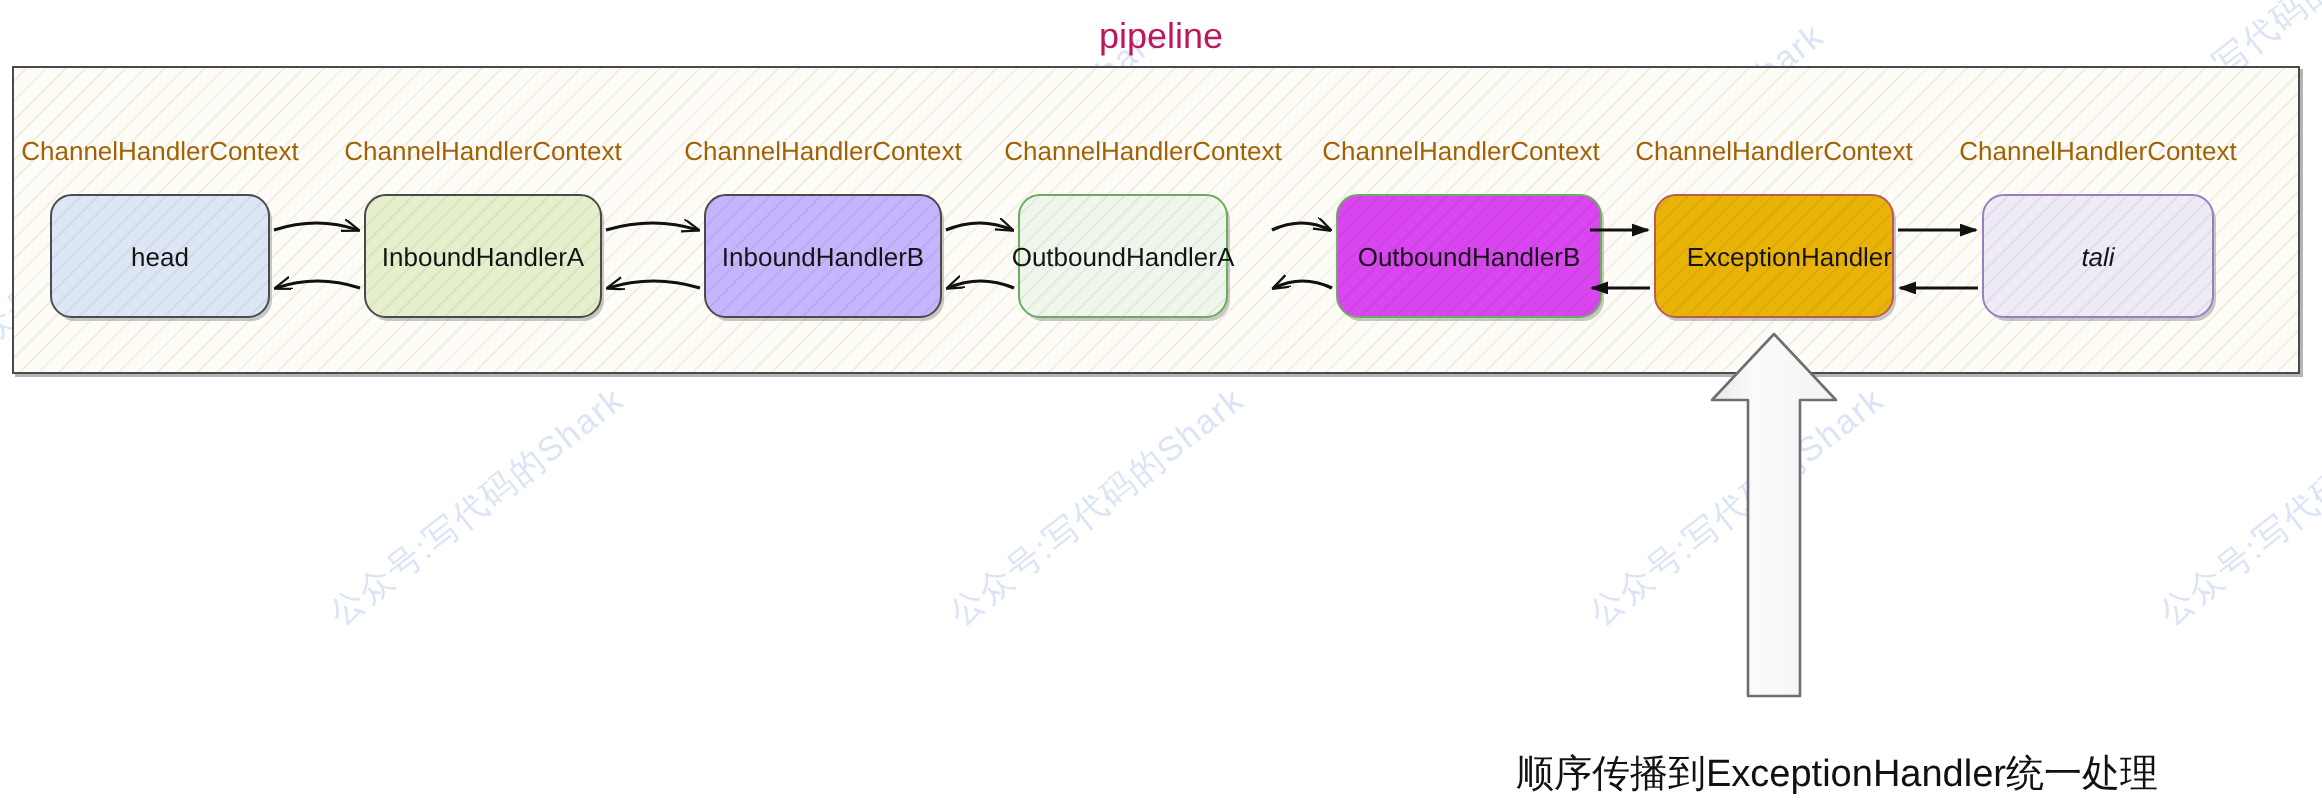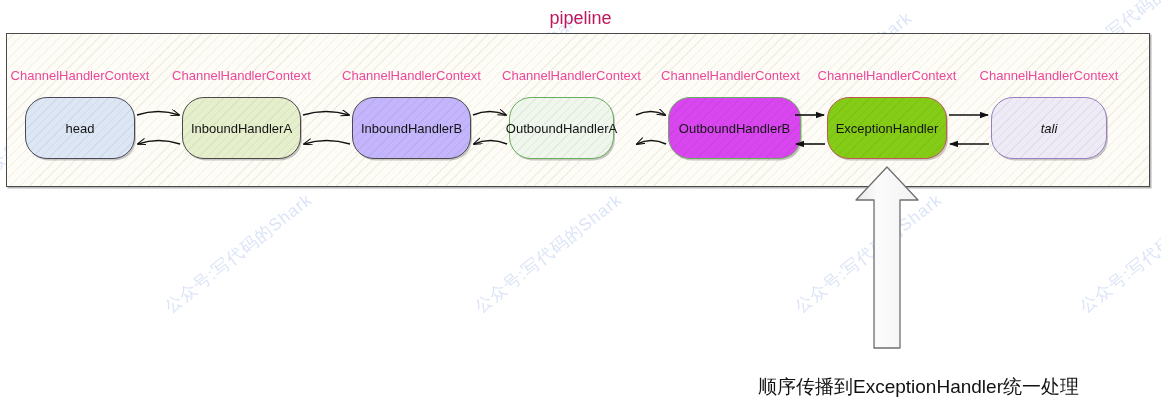--- a/index.html
+++ b/index.html
@@ -58,32 +58,32 @@
       rgba(255,255,255,0) 7px
     );
     box-shadow: 1.5px 1.5px 0 0 rgba(90,90,90,0.45);
   }
 
   
   .ctx-label {
     position: absolute;
     top: 68px;
     font-size: 13px;
-    color: #ec4899;
+    color: #a16207;
     text-align: center;
     white-space: nowrap;
     transform: translateX(-50%);
   }
 
   
   .node {
     position: absolute;
     top: 97px;
     height: 62px;
-    border-radius: 22px;
+    border-radius: 11px;
     border-width: 1.6px;
     border-style: solid;
     display: flex;
     align-items: center;
     justify-content: center;
     font-size: 13px;
     color: #141414;
     box-sizing: border-box;
     box-shadow: 1.5px 2px 0 -0.5px rgba(120,120,120,0.40);
   }
@@ -159,21 +159,21 @@
       </div>
       <div class="ctx-label" style="left: 571.5px;">ChannelHandlerContext</div>
       <div class="node" style="left: 509px; width: 105px; background: rgb(239, 246, 236); border-color: rgb(106, 173, 94);">
         <span class="node-label">OutboundHandlerA</span>
       </div>
       <div class="ctx-label" style="left: 730.5px;">ChannelHandlerContext</div>
       <div class="node" style="left: 668px; width: 133px; background: #d946ef; border-color: rgb(106, 173, 94);">
         <span class="node-label">OutboundHandlerB</span>
       </div>
       <div class="ctx-label" style="left: 887px;">ChannelHandlerContext</div>
-      <div class="node" style="left: 827px; width: 120px; background: #84cc16; border-color: rgb(191, 90, 82);">
+      <div class="node" style="left: 827px; width: 120px; background: #eab308; border-color: rgb(191, 90, 82); justify-content: flex-end;">
         <span class="node-label">ExceptionHandler</span>
       </div>
       <div class="ctx-label" style="left: 1049px;">ChannelHandlerContext</div>
       <div class="node" style="left: 991px; width: 116px; background: rgb(238, 234, 246); border-color: rgb(154, 127, 192); font-style: italic;">
         <span class="node-label">tali</span>
       </div>
     </div>
 
   <svg id="arrow-layer" viewBox="0 0 1161 403" xmlns="http://www.w3.org/2000/svg">
     <defs>

